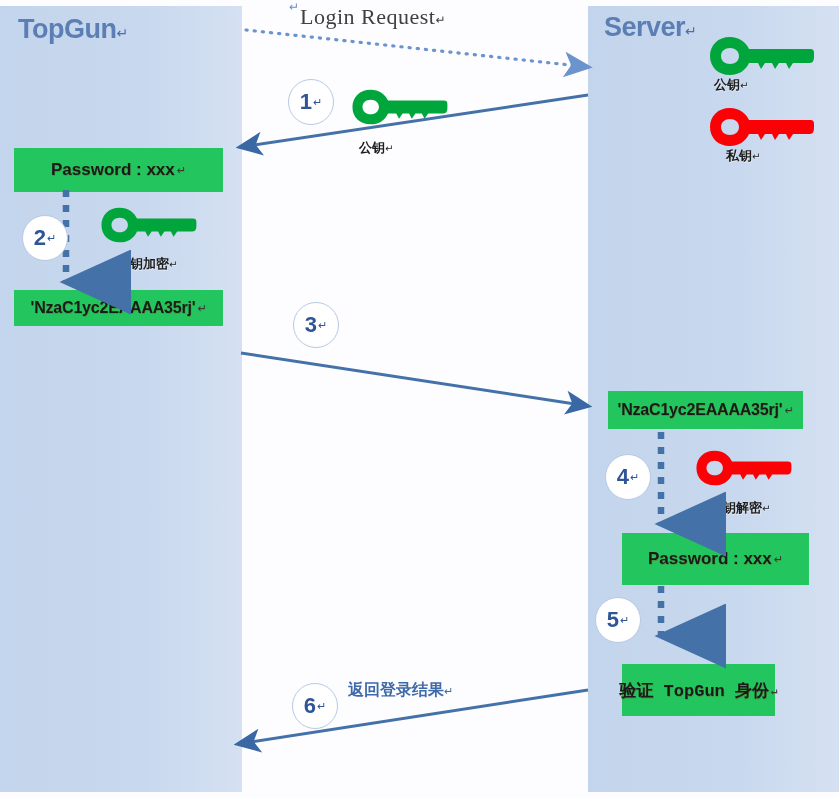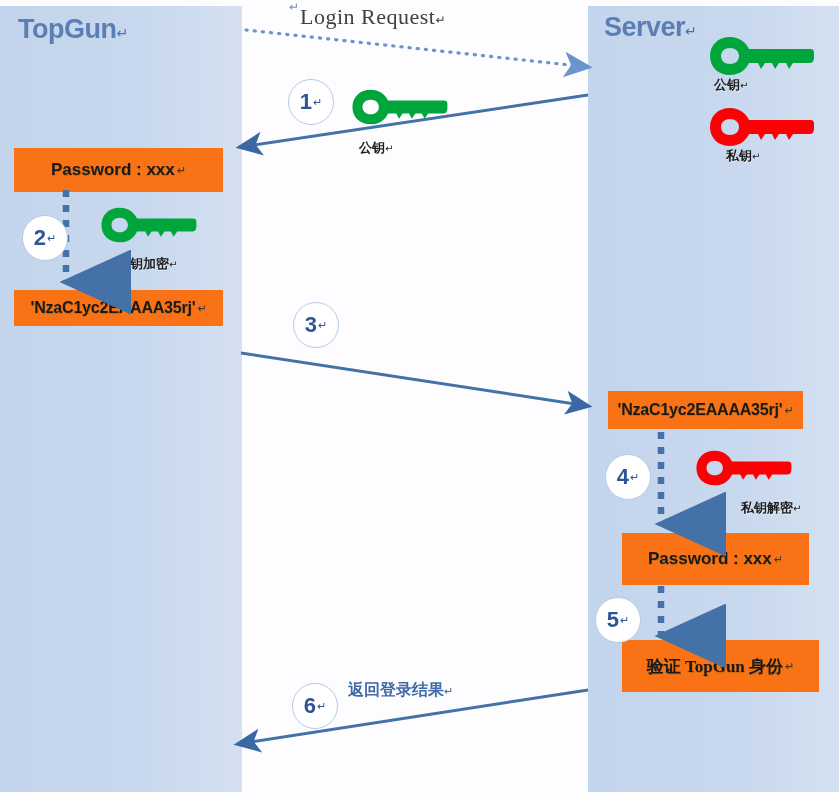--- a/index.html
+++ b/index.html
@@ -34,21 +34,21 @@
     letter-spacing: -0.5px;
     white-space: nowrap;
   }
   .panel-title .pil { font-size: 14px; color: #4a6fa8; font-weight: normal; }
 
   .title-topgun { left: 18px;  top: 14px; }
   .title-server { left: 604px; top: 12px; }
 
   .ybox {
     position: absolute;
-    background: #f97316;
+    background: #22c55e;
     color: #1a1a1a;
     font-weight: bold;
     display: flex;
     align-items: center;
     justify-content: center;
     font-size: 17px;
     text-shadow: 0.5px 0.5px 0 rgba(120,90,0,0.35);
     white-space: nowrap;
   }
   .ybox .pil { font-size: 11px; font-weight: normal; margin-left: 2px; color:#3a3a3a;}
@@ -231,35 +231,35 @@
 
   <div class="step-circle" style="left:605px; top:454px;">
     <span>4</span>
       <span class="pil">↵</span>
   </div>
   <div class="keywrap" style="left:691px; top:447px;">
     <svg width="104" height="42" viewBox="0 0 110 46">
       <path d="M24,4 C12,4 4,12 4,23 C4,34 12,42 24,42 C33,42 40,37 43,30 L52,30 L55,36 L59,30 L66,30 L69,36 L73,30 L80,30 L83,36 L87,30 L104,30 C107,30 108,27 108,24 L108,20 C108,17 107,16 104,16 L43,16 C40,9 33,4 24,4 Z M24,15 C29,15 33,18 33,23 C33,28 29,31 24,31 C19,31 15,28 15,23 C15,18 19,15 24,15 Z" fill="#fb0105"></path>
     </svg>
   </div>
-  <div class="cn-label" style="left:710px; top:499px;margin-left:31px;">
+  <div class="cn-label" style="left:710px; top:499px;">
     <span>私钥解密</span><span class="pil">↵</span>
   </div>
 
   <div class="ybox" style="left:622px; top:533px; width:187px; height:52px;">
     <span>Password : xxx</span>
       <span class="pil">↵</span>
   </div>
 
   <div class="step-circle" style="left:595px; top:597px;">
     <span>5</span>
       <span class="pil">↵</span>
   </div>
 
-  <div class="ybox" style="left:622px; top:640px; width:197px; height:52px; font-family:Liberation Serif, serif;">
+  <div class="ybox" style="left:622px; top:664px; width:153px; height:52px; font-family:Liberation Mono, monospace;">
     <span>验证 TopGun 身份</span>
       <span class="pil">↵</span>
   </div>
 
   <div class="step-circle" style="left:292px; top:683px;">
     <span>6</span>
       <span class="pil">↵</span>
   </div>
   <div class="flow-label cn" style="left:348px; top:680px;">
     <span>返回登录结果</span><span class="pil">↵</span>

